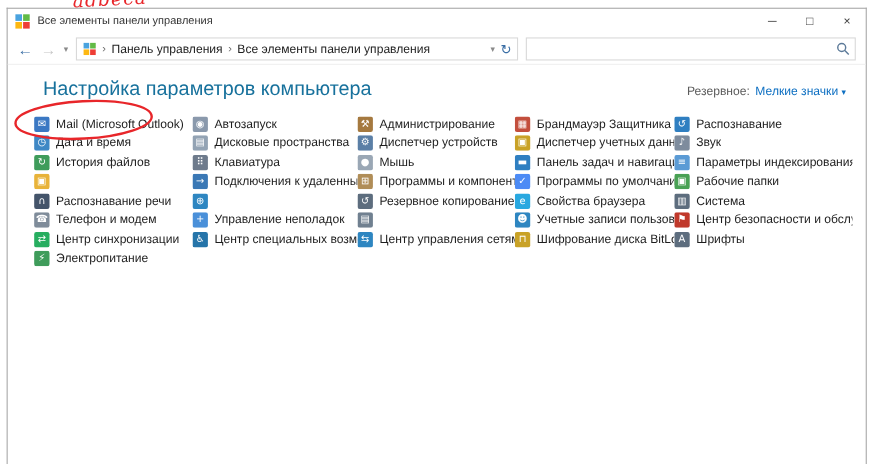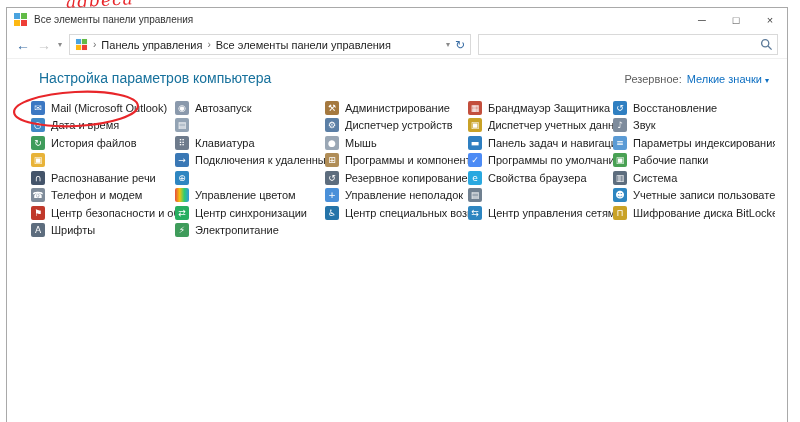--- a/index.html
+++ b/index.html
@@ -45,21 +45,21 @@
   .spacer{flex:1;}
   .refresh{font-size:12px;color:#3a6ea5;}
   .searchbox{
     flex:1;height:21px;border:1px solid #d9d9d9;display:flex;align-items:center;
     box-sizing:border-box;background:#fff;padding:0 4px;
   }
   .searchbox input{flex:1;border:none;outline:none;font-size:11px;font-family:inherit;color:#444;background:transparent;min-width:0;}
   .search-icon{flex:none;display:block;}
 
   .pagehead{display:flex;align-items:baseline;padding:11px 18px 0 32px;}
-  .heading{font-size:14px;color:#17719c;}
+  .heading{font-size:18px;color:#17719c;}
   .viewgroup{margin-left:auto;font-size:11px;color:#5c5c5c;display:flex;gap:5px;align-items:baseline;}
   .viewlink{color:var(--link,#0d6fc2);cursor:default;display:flex;gap:3px;align-items:baseline;}
   .viewlink .caret{font-size:8px;}
 
   .grid{
     margin:15px 12px 0 24px;
     display:grid;
     grid-template-columns:144px 150px 143px 145px 1fr;
     grid-auto-rows:13.5px;
     row-gap:4px;
@@ -149,28 +149,29 @@
         <div class="item">
           <span class="ico" style="background: rgb(165, 121, 63);">⚒</span>
           <span class="lbl">Администрирование</span>
         </div>
         <div class="item">
           <span class="ico" style="background: rgb(195, 79, 61);">▦</span>
           <span class="lbl">Брандмауэр Защитника Windows</span>
         </div>
         <div class="item">
           <span class="ico" style="background: rgb(47, 127, 193);">↺</span>
-          <span class="lbl">Восстановление</span>
+          <span class="lbl">Распознавание</span>
         </div>
         <div class="item">
           <span class="ico" style="background: rgb(63, 136, 197);">◷</span>
           <span class="lbl">Дата и время</span>
         </div>
         <div class="item">
           <span class="ico" style="background: rgb(147, 163, 180);">▤</span>
+          <span class="lbl">Дисковые пространства</span>
         </div>
         <div class="item">
           <span class="ico" style="background: rgb(91, 127, 166);">⚙</span>
           <span class="lbl">Диспетчер устройств</span>
         </div>
         <div class="item">
           <span class="ico" style="background: rgb(201, 162, 39);">▣</span>
           <span class="lbl">Диспетчер учетных данных</span>
         </div>
         <div class="item">
@@ -231,24 +232,20 @@
           <span class="ico" style="background: rgb(41, 168, 224);">e</span>
           <span class="lbl">Свойства браузера</span>
         </div>
         <div class="item">
           <span class="ico" style="background: rgb(93, 109, 126);">▥</span>
           <span class="lbl">Система</span>
         </div>
         <div class="item">
           <span class="ico" style="background: rgb(127, 140, 154);">☎</span>
           <span class="lbl">Телефон и модем</span>
-        </div>
-        <div class="item">
-          <span class="ico" style="background: linear-gradient(90deg, rgb(231, 76, 60), rgb(241, 196, 15), rgb(46, 204, 113), rgb(52, 152, 219));"></span>
-          <span class="lbl">Управление цветом</span>
         </div>
         <div class="item">
           <span class="ico" style="background: rgb(74, 144, 217);">+</span>
           <span class="lbl">Управление неполадок</span>
         </div>
         <div class="item">
           <span class="ico" style="background: rgb(112, 128, 144);">▤</span>
         </div>
         <div class="item">
           <span class="ico" style="background: rgb(46, 134, 193);">☻</span>

